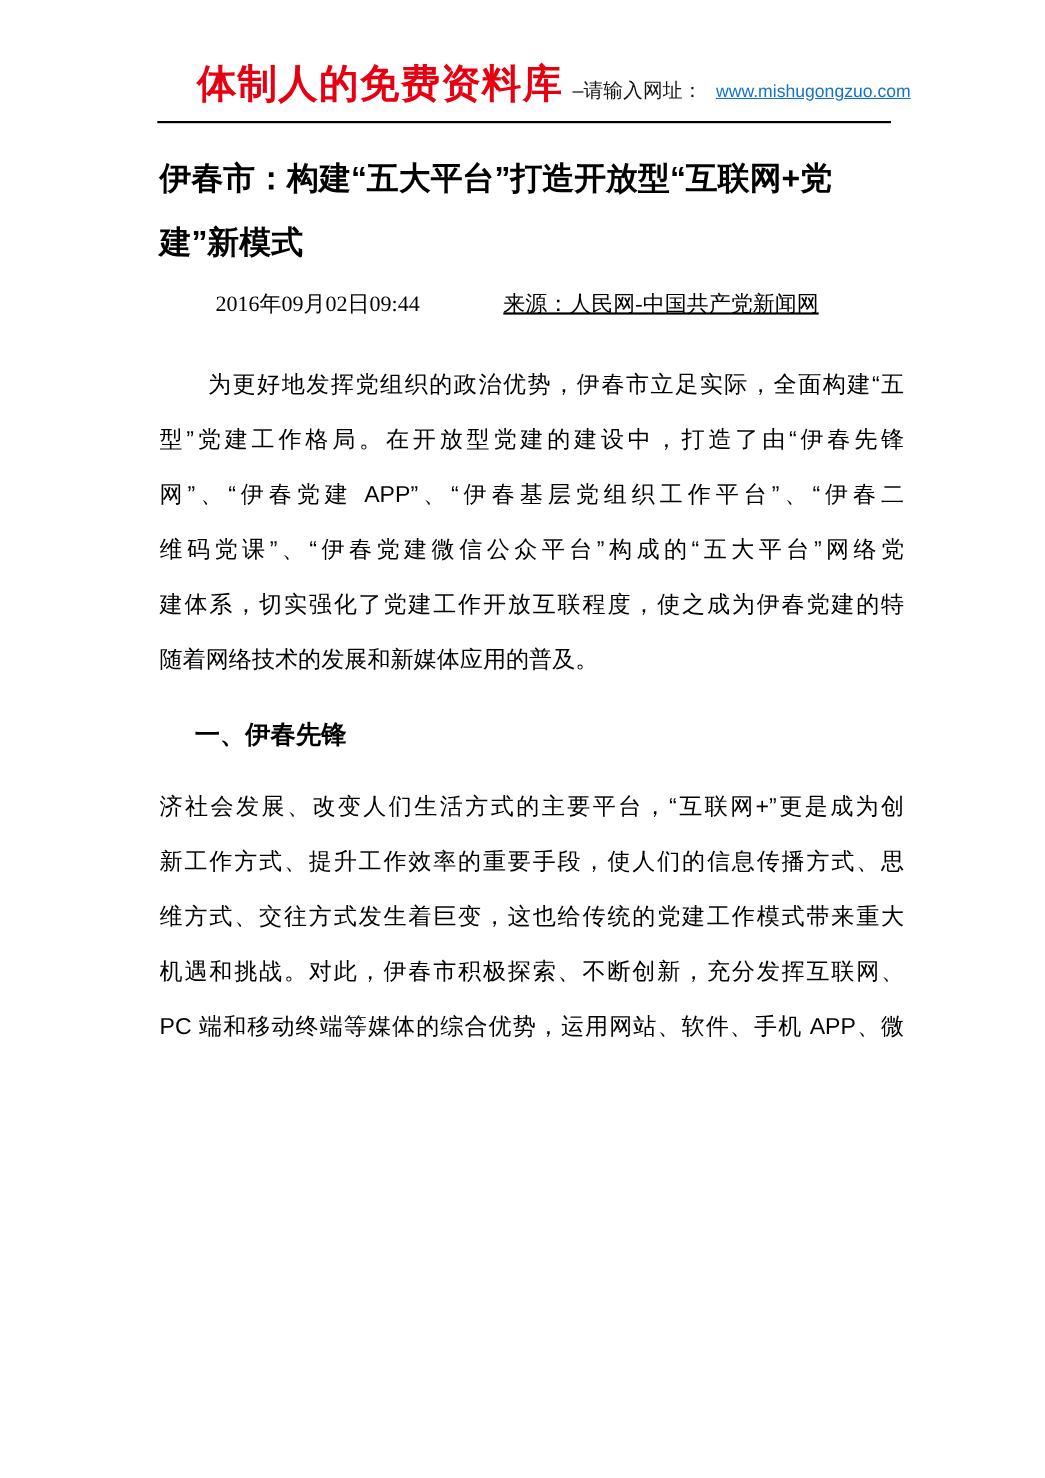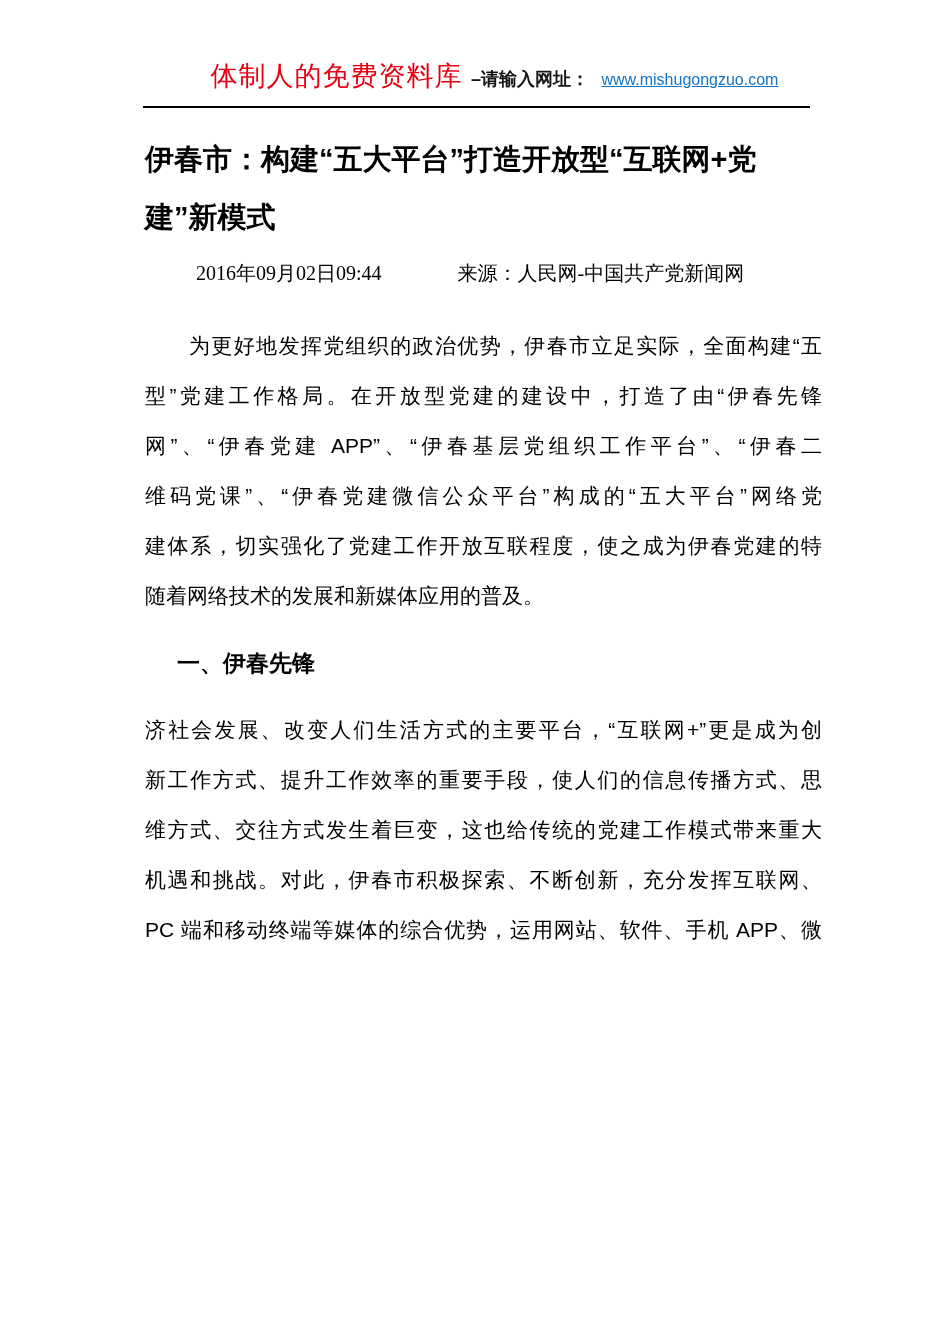--- a/index.html
+++ b/index.html
@@ -21,29 +21,29 @@
     margin-left: 143px;
     width: 667px;
     padding-top: 58px;
     padding-bottom: 8px;
     border-bottom: 2px solid #000000;
     text-align: center;
     white-space: nowrap;
     line-height: 36px;
   }
   .brand {
-    font-size: 27px;
-    font-weight: 400;
+    font-size: 36px;
+    font-weight: 700;
     color: #e60012;
     letter-spacing: 1px;
     margin-left: 36px;
   }
   .prompt {
     font-size: 18px;
-    font-weight: 700;
+    font-weight: 400;
     color: #161616;
     margin-left: 4px;
   }
   .url {
     font-size: 16px;
     font-weight: 500;
     color: #1573c4;
     margin-left: 8px;
     cursor: pointer;
     text-decoration: underline;
@@ -70,21 +70,21 @@
   }
   .dateline {
     width: 677px;
     margin: 16px 0 0 145px;
     font-family: "Liberation Serif", serif;
     font-size: 20px;
     line-height: 23px;
     display: flex;
   }
   .date   { margin-left: 51px; }
-  .source { margin-left: 76px; }
+  .source { margin-left: 76px; text-decoration: underline; }
   
   .para {
     width: 677px;
     margin: 36px 0 0 145px;
     font-size: 21px;
     color: #000000;
   }
   .para-2 { margin-top: 28px; }
   .para-line {
     height: 50px;

